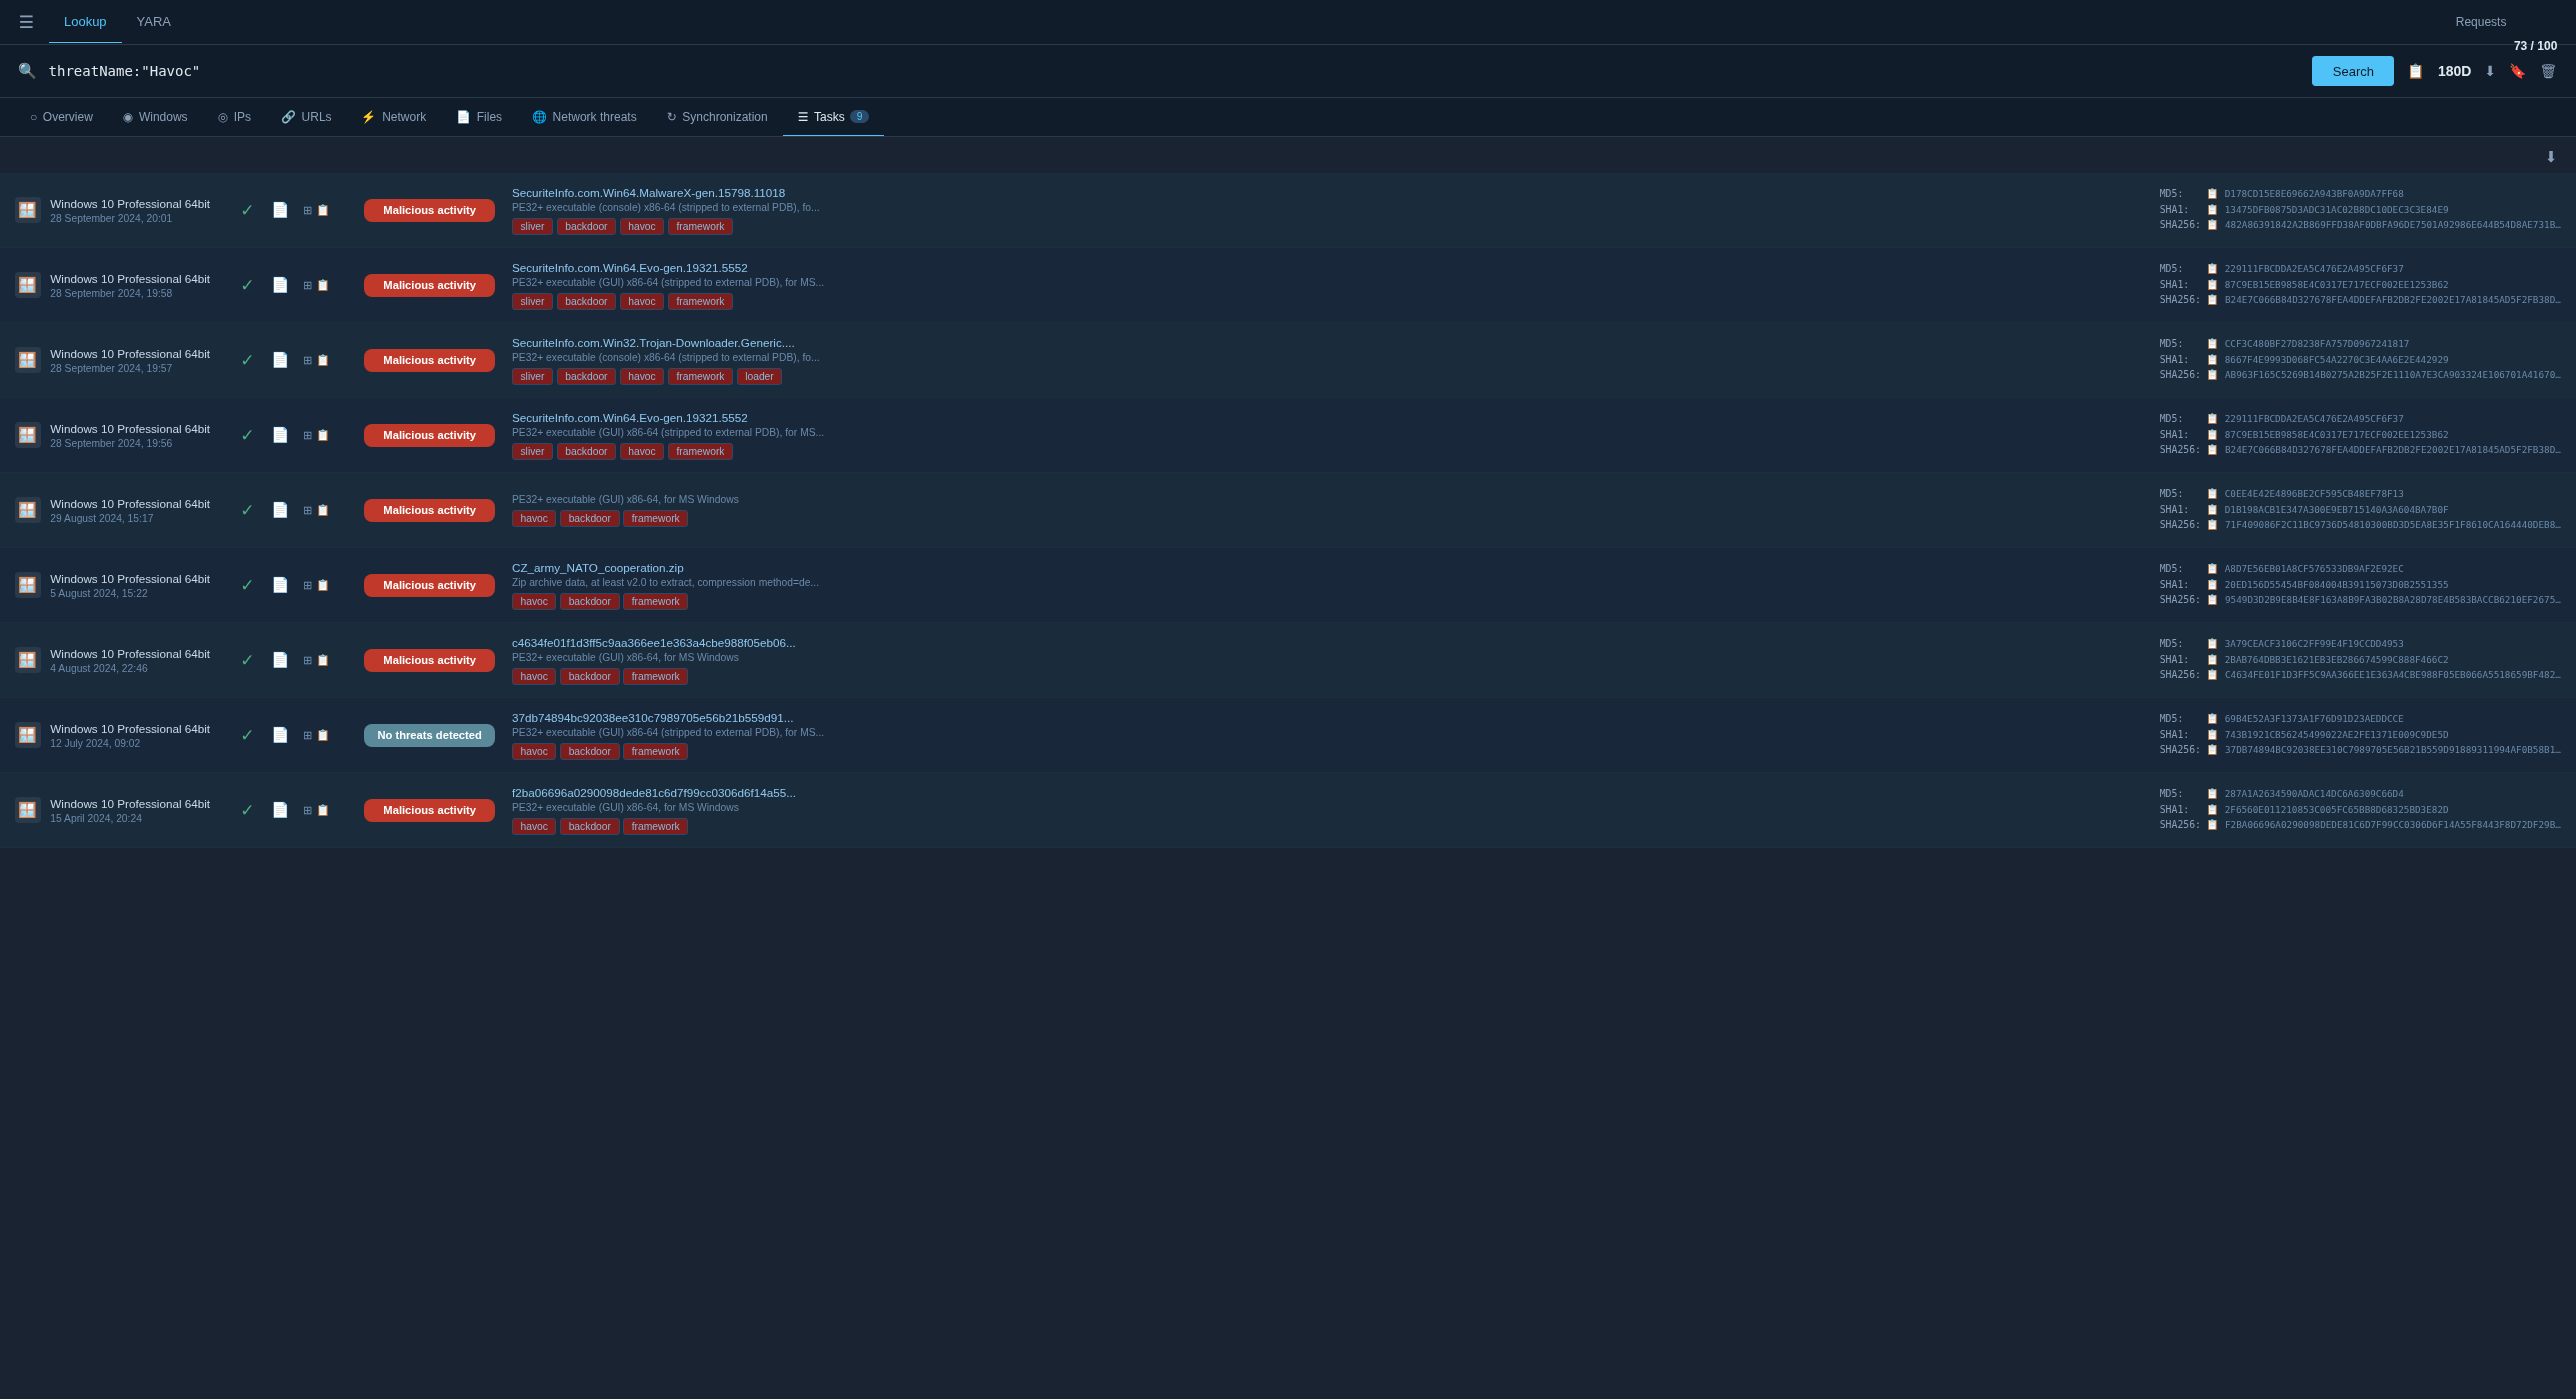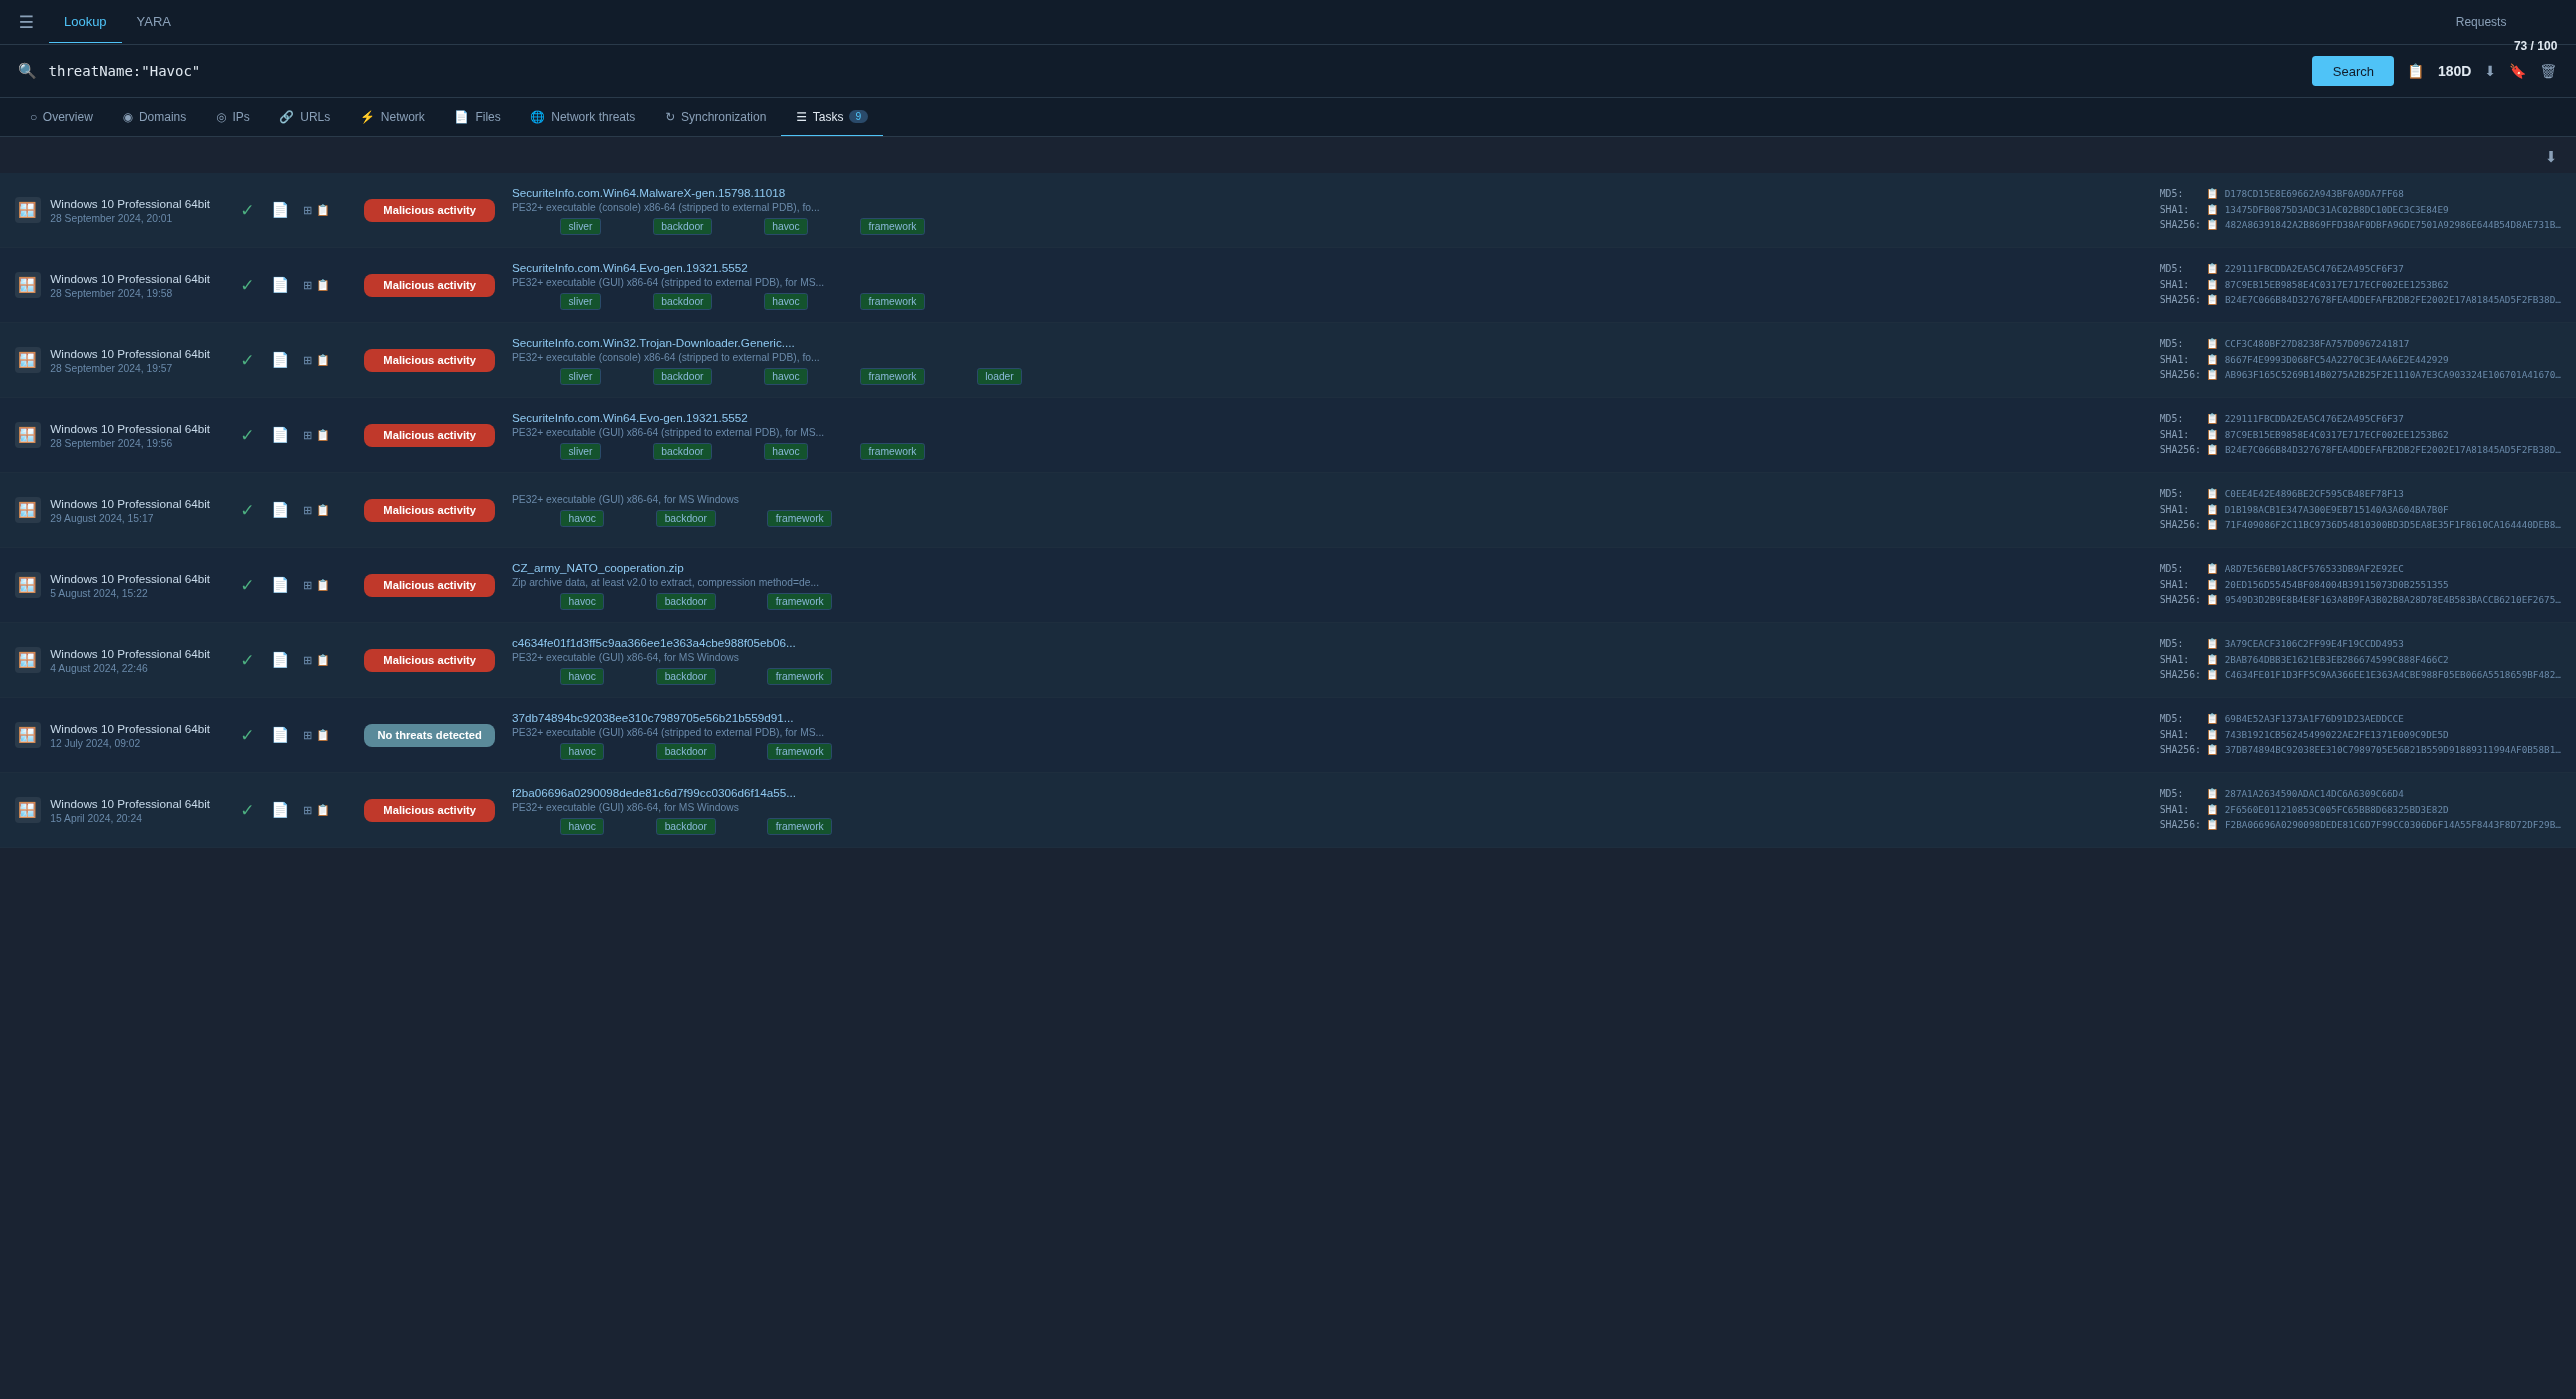--- a/index.html
+++ b/index.html
@@ -247,27 +247,26 @@
       overflow: hidden;
       text-overflow: ellipsis;
       margin-bottom: 4.7px;
     }
     .file-tags {
       display: flex;
       flex-wrap: wrap;
       gap: 3.7px;
     }
     .tag {
-      background: #14532d;
+      background: #7f1d1d;
       border: 0.9px solid #2a4a6a;
       color: #8ab8d8;
       font-size: 10.3px;
       padding: 1.9px 7.5px;
       border-radius: 2.8px;
-      margin-left: 48px;
     }
 
     .hash-info {
       min-width: 392px;
       flex-shrink: 0;
       font-size: 9.8px;
       color: #6a8aaa;
       font-family: monospace;
     }
     .hash-row {
@@ -321,21 +320,21 @@
   </div>
 </div>
 
 <div class="tabs-bar">
   <div class="tab-item">
     <span>○</span>
     <span>Overview</span>
   </div>
   <div class="tab-item">
     <span>◉</span>
-    <span>Domains</span>
+    <span>Windows</span>
   </div>
   <div class="tab-item">
     <span>◎</span>
     <span>IPs</span>
   </div>
   <div class="tab-item">
     <span>🔗</span>
     <span>URLs</span>
   </div>
   <div class="tab-item">

